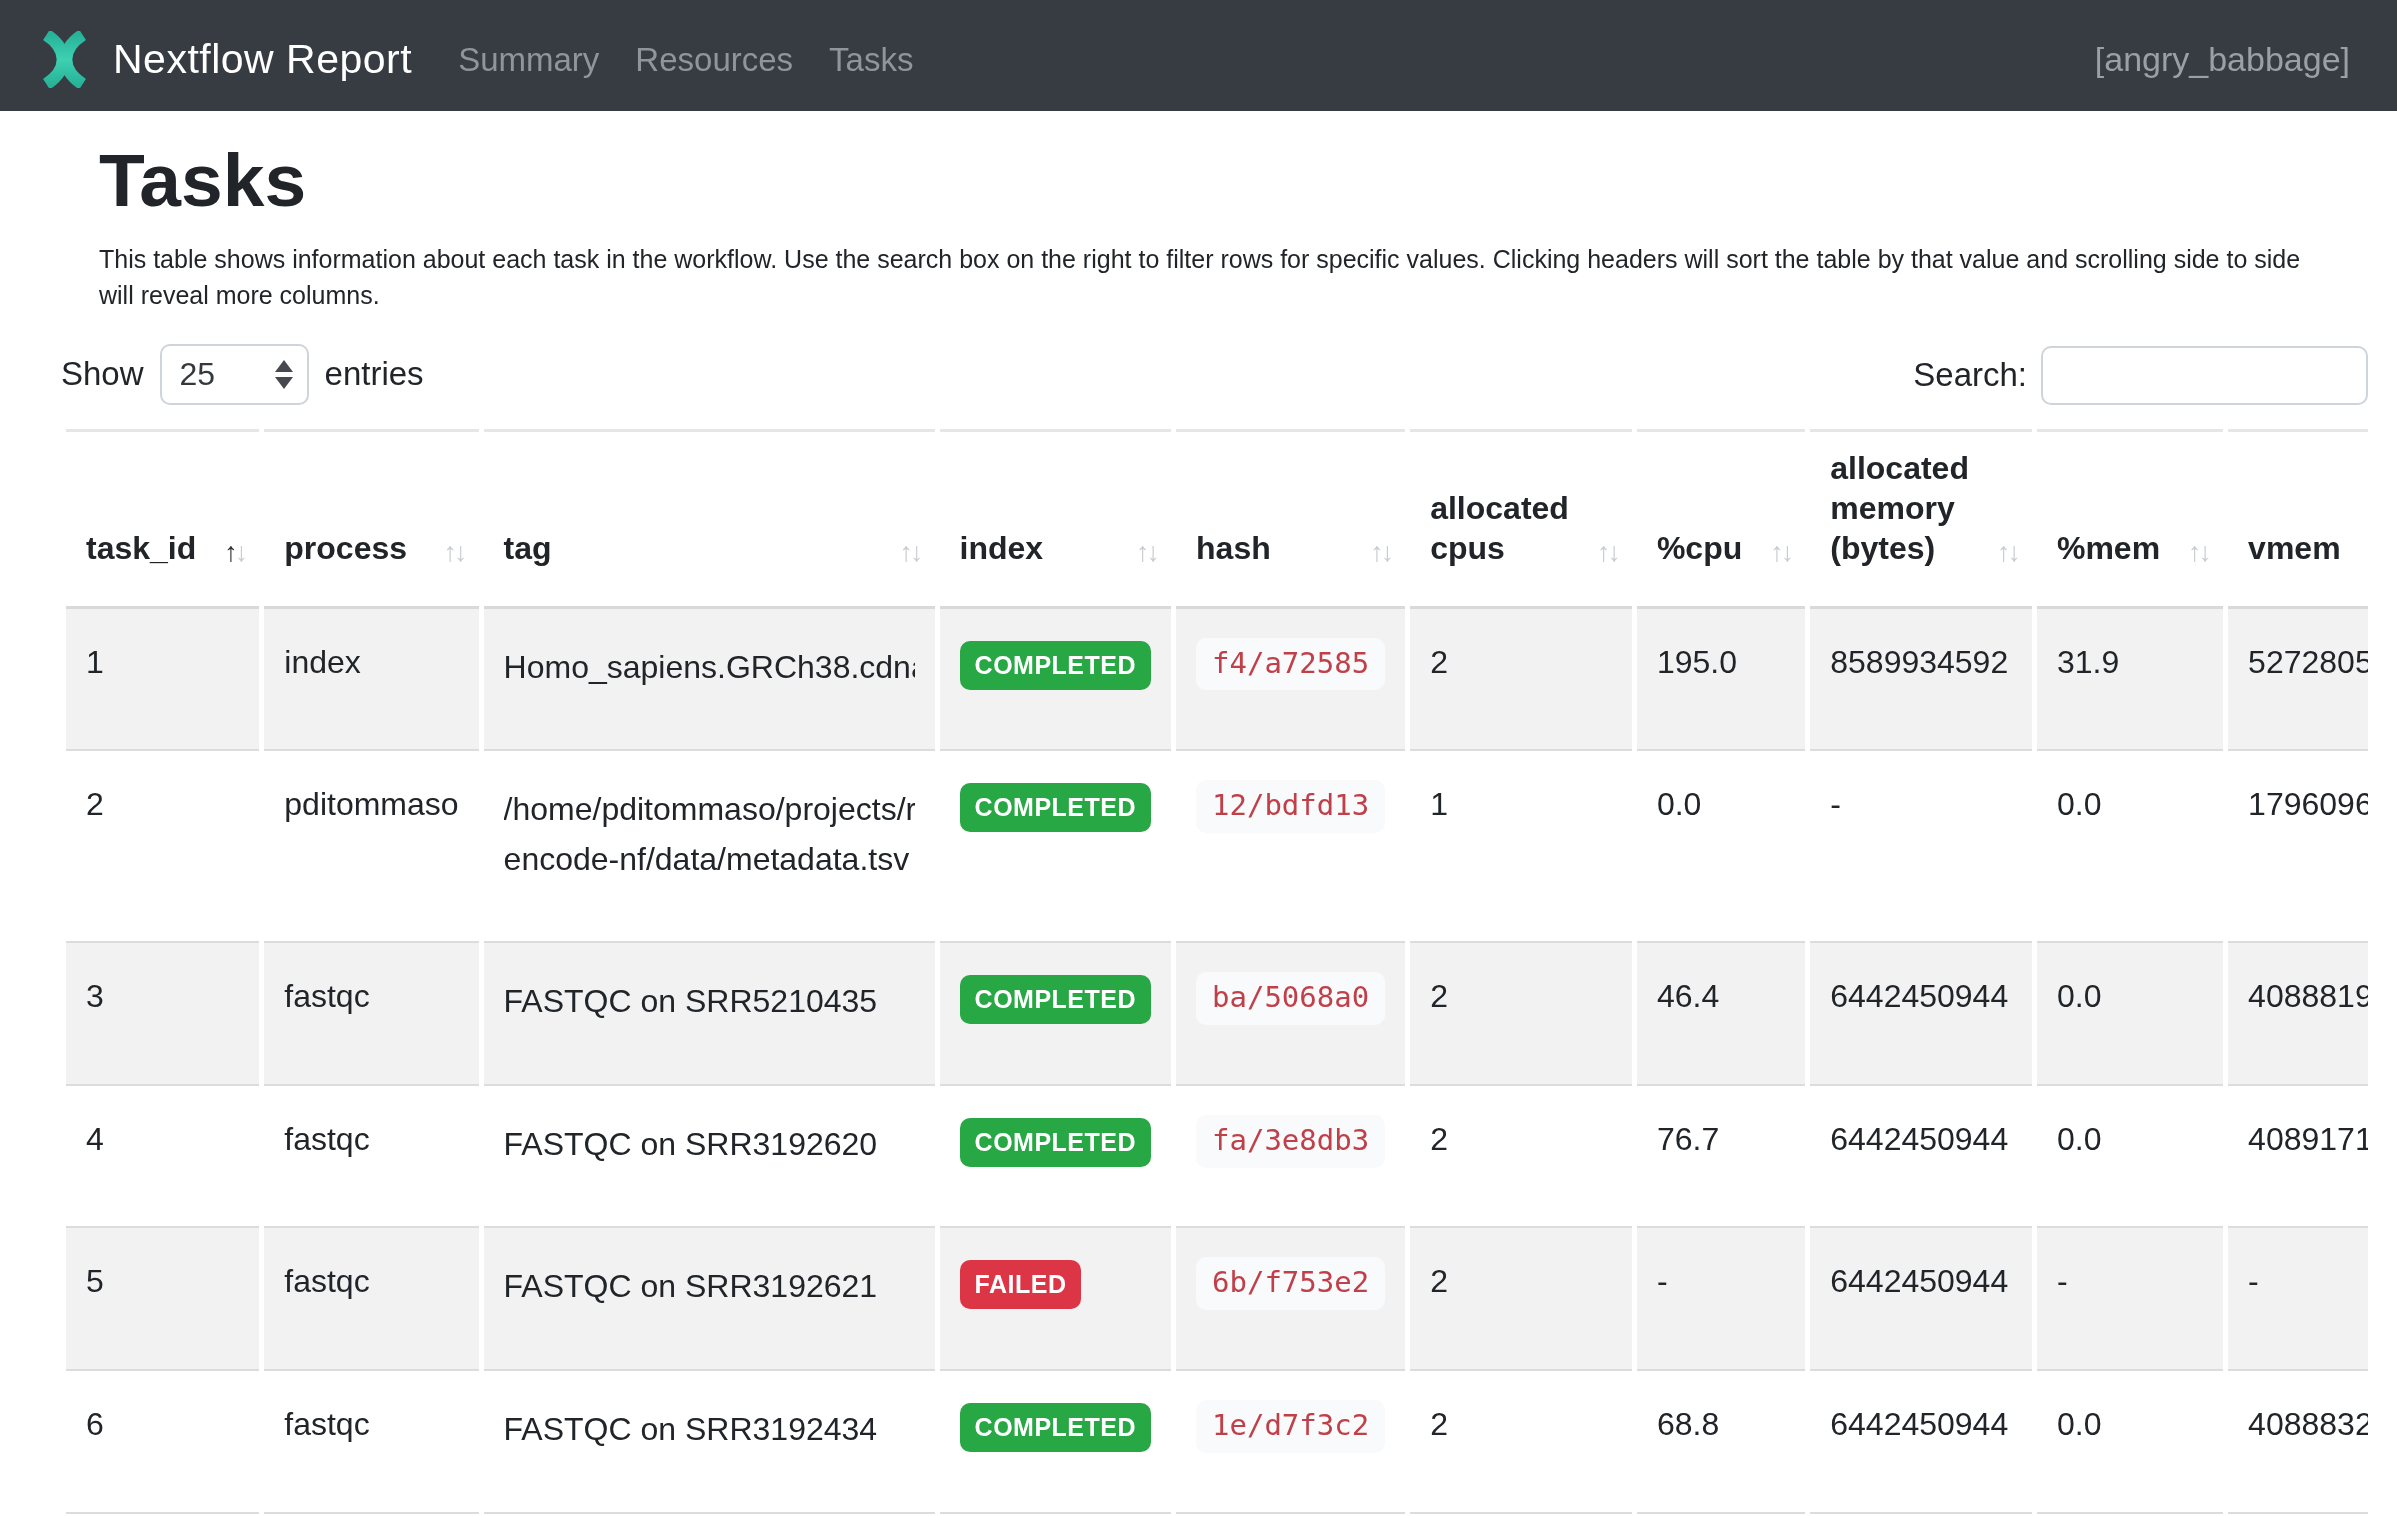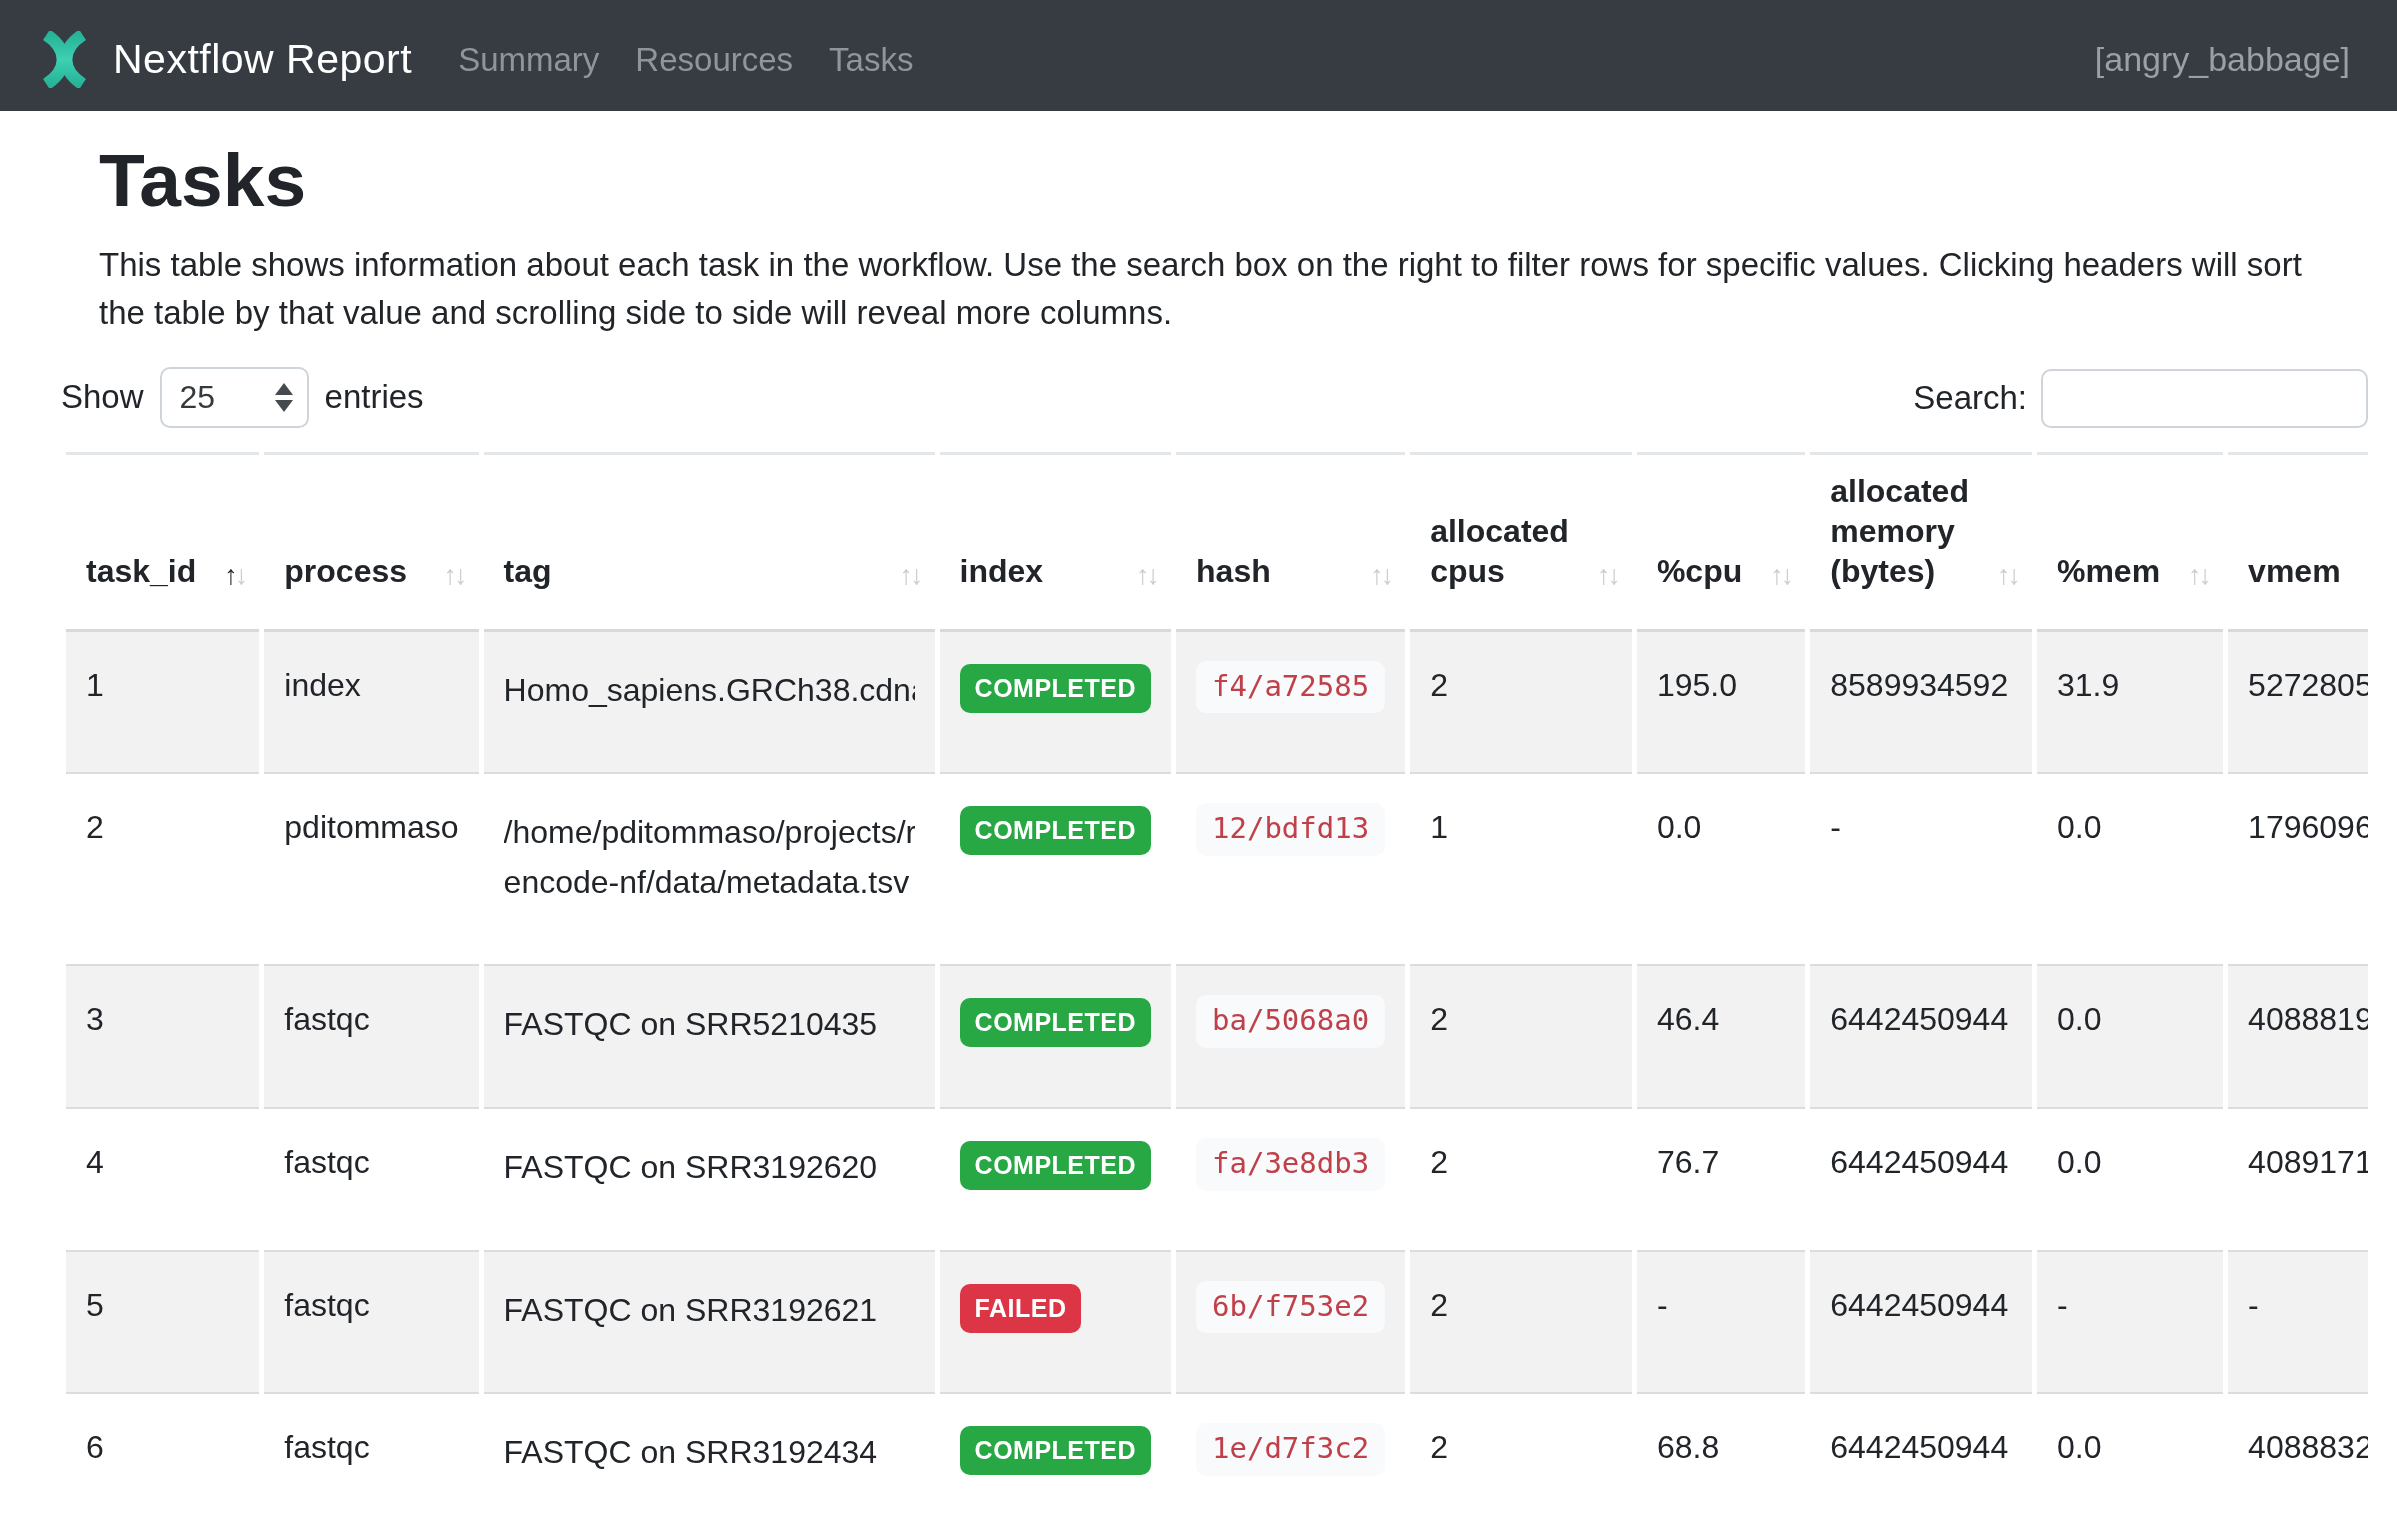--- a/index.html
+++ b/index.html
@@ -13,21 +13,21 @@
   .logo { width:61px; height:57px; margin-right:18px; }
   .brand-text { color:#ffffff; font-size:41px; font-weight:400; letter-spacing:0.5px; }
   .nav-links { display:flex; margin-left:28px; }
   .nav-link { color:#8f959b; font-size:33px; padding:10px 18px; cursor:pointer; }
   .nav-spacer { flex:1; }
   .run-name { color:#9aa0a5; font-size:34px; }
 
   
   .main { padding:0 30px 0 61px; }
   .page-title { font-size:75px; font-weight:700; margin:26px 0 0 38px; }
-  .page-desc { font-size:33px; line-height:1.45; margin:18px 0 0 38px; width:2228px; }
+  .page-desc { font-size:25px; line-height:1.45; margin:18px 0 0 38px; width:2228px; }
 
   
   .controls { width:2307px; display:flex; justify-content:space-between; align-items:flex-end;
     margin-top:30px; font-size:33px; }
   .length-ctl { display:flex; align-items:center; gap:16px; }
   .fake-select { width:149px; height:61px; border:2px solid #ced4da; border-radius:10px;
     display:flex; align-items:center; padding:0 14px 0 18px; font-size:32px; color:#35393d;
     background:#fff; cursor:pointer; justify-content:space-between; }
   .updown { display:flex; flex-direction:column; gap:5px; }
   .updown .tri-up { width:0; height:0; border-left:9px solid transparent;

